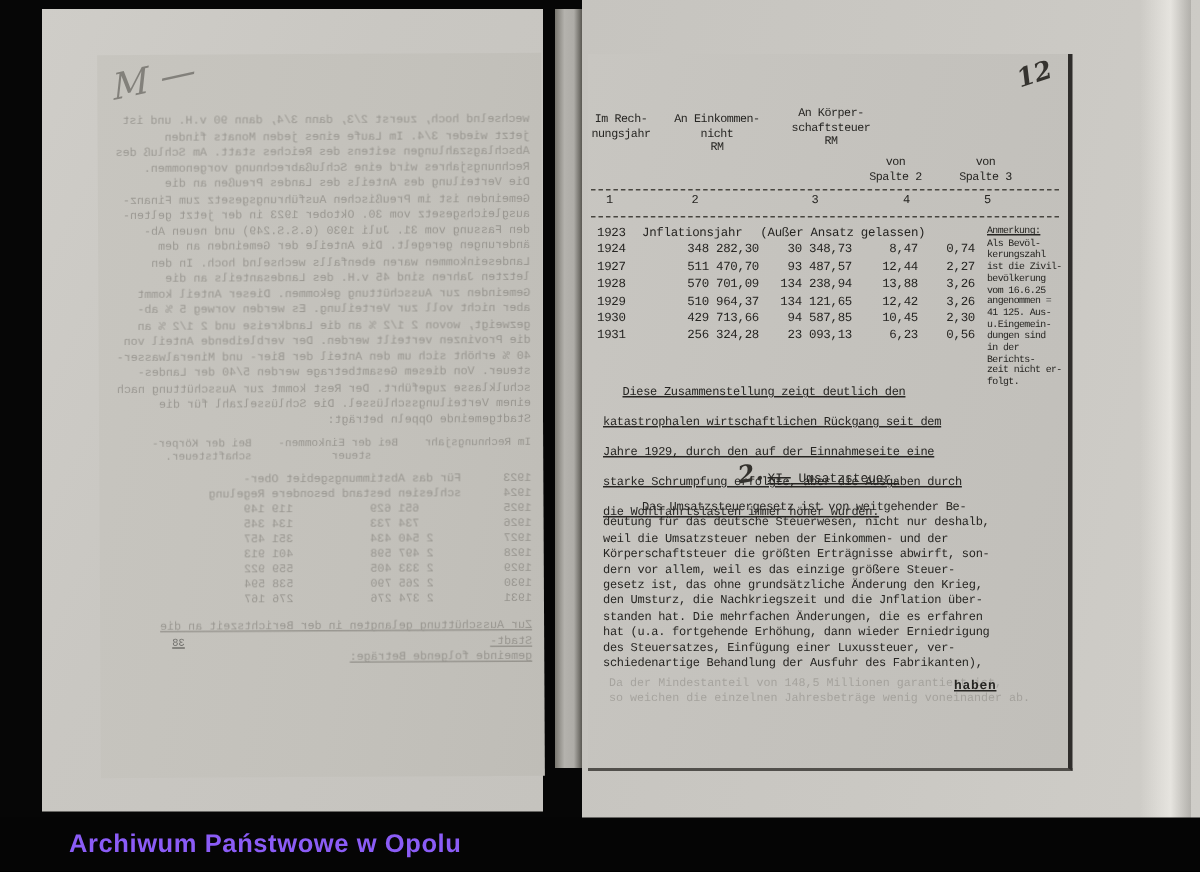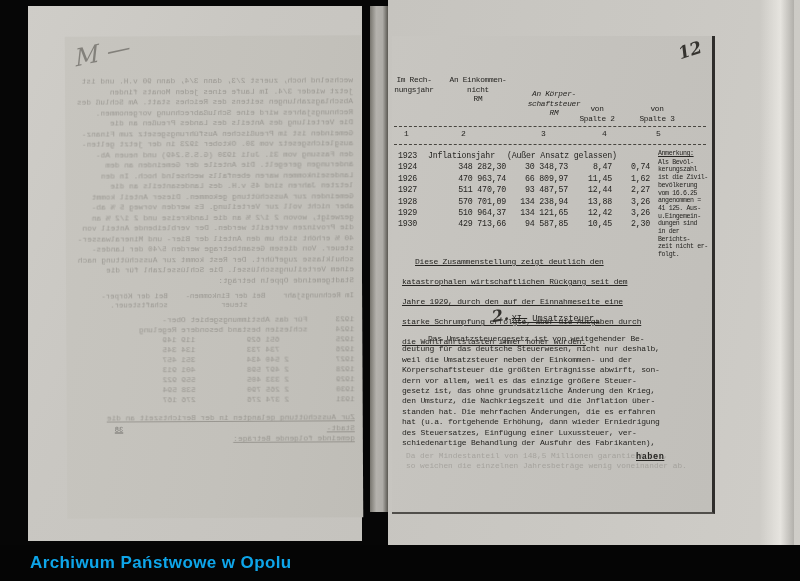--- a/index.html
+++ b/index.html
@@ -36,21 +36,21 @@
   .sheet{position:absolute;left:392px;top:36px;width:320px;height:476px;
     background:linear-gradient(105deg,#c8c6c1 0%,#c4c2bd 50%,#c1bfba 100%);
     border-right:3px solid #2f2d2b;border-bottom:2px solid #514f4b;
     color:#262522;}
   .pageno{position:absolute;left:286px;top:4px;font-family:"DejaVu Serif",serif;font-style:italic;
     font-size:17px;font-weight:bold;color:#35332f;transform:rotate(-18deg);}
 
   .hdr{position:absolute;font-size:7.8px;line-height:9.6px;text-align:center;white-space:pre-line;letter-spacing:-0.3px;}
   .hdr-c1{left:0px;top:40px;width:44px;}
   .hdr-c2{left:46px;top:40px;width:80px;}
-  .hdr-c3{left:124px;top:54px;width:76px;font-style:italic;}
+  .hdr-c3{left:124px;top:36px;width:76px;}
   .hdr-c45{left:182px;top:40px;width:122px;}
   .hdr-sub{position:absolute;top:69px;font-size:7.8px;line-height:9.6px;text-align:center;white-space:pre-line;letter-spacing:-0.3px;}
   .sub4{left:178px;width:54px;}
   .sub5{left:238px;width:54px;}
 
   .dash{position:absolute;left:2px;width:312px;height:0;border-top:1.6px dashed #47453f;}
   .dash1{top:90px;}
   .dash2{top:108px;}
   .colnums{position:absolute;left:0;top:93px;width:320px;height:12px;font-size:8px;}
   .colnums span{position:absolute;}
@@ -81,22 +81,22 @@
   .bodypar{position:absolute;left:10px;top:298px;width:304px;font-size:8px;line-height:10.4px;
     white-space:pre-line;text-indent:26px;letter-spacing:-0.2px;}
 
   .faint{position:absolute;left:14px;top:415px;width:290px;font-size:7.8px;line-height:10px;
     white-space:pre-line;color:#6b6862;opacity:0.35;}
   .catchword{position:absolute;left:244px;top:416px;font-size:8.6px;font-weight:bold;
     text-decoration:underline;letter-spacing:0.5px;}
 
   
   .footer{position:absolute;left:0;bottom:0;width:800px;height:36px;background:#050505;}
-  .footer span{position:absolute;left:30px;top:8px;font-family:"Liberation Sans","DejaVu Sans",sans-serif;
-    font-weight:bold;font-size:17px;color:#0ea5e9;letter-spacing:0.4px;}
+  .footer span{position:absolute;left:46px;top:8px;font-family:"Liberation Sans","DejaVu Sans",sans-serif;
+    font-weight:bold;font-size:17px;color:#8b5cf6;letter-spacing:0.4px;}
 </style>
 </head>
 <body>
 
 <div id="stage">
 
   <div class="left-outer">
     <div class="left-inner">
       <div class="hand-mark">M —</div>
       <div class="mirror">
@@ -177,27 +177,20 @@
         <span class="r-paren">(Außer Ansatz gelassen)</span>
       </div>
       <div class="trow">
         <span class="r-year">1924</span>
         <span class="r-c2">348 282,30</span>
         <span class="r-c3">30 348,73</span>
         <span class="r-c4">8,47</span>
         <span class="r-c5">0,74</span>
       </div>
       <div class="trow">
-        <span class="r-year">1926</span>
-        <span class="r-c2">470 963,74</span>
-        <span class="r-c3">66 809,97</span>
-        <span class="r-c4">11,45</span>
-        <span class="r-c5">1,62</span>
-      </div>
-      <div class="trow">
         <span class="r-year">1927</span>
         <span class="r-c2">511 470,70</span>
         <span class="r-c3">93 487,57</span>
         <span class="r-c4">12,44</span>
         <span class="r-c5">2,27</span>
       </div>
       <div class="trow">
         <span class="r-year">1928</span>
         <span class="r-c2">570 701,09</span>
         <span class="r-c3">134 238,94</span>
@@ -210,20 +203,27 @@
         <span class="r-c3">134 121,65</span>
         <span class="r-c4">12,42</span>
         <span class="r-c5">3,26</span>
       </div>
       <div class="trow">
         <span class="r-year">1930</span>
         <span class="r-c2">429 713,66</span>
         <span class="r-c3">94 587,85</span>
         <span class="r-c4">10,45</span>
         <span class="r-c5">2,30</span>
+      </div>
+      <div class="trow">
+        <span class="r-year">1931</span>
+        <span class="r-c2">256 324,28</span>
+        <span class="r-c3">23 093,13</span>
+        <span class="r-c4">6,23</span>
+        <span class="r-c5">0,56</span>
       </div>
     </div>
 
     <div class="anm">
       <div class="anm-title">Anmerkung:</div>
       <div class="anm-body">Als Bevöl-
 kerungszahl
 ist die Zivil-
 bevölkerung
 vom 16.6.25

